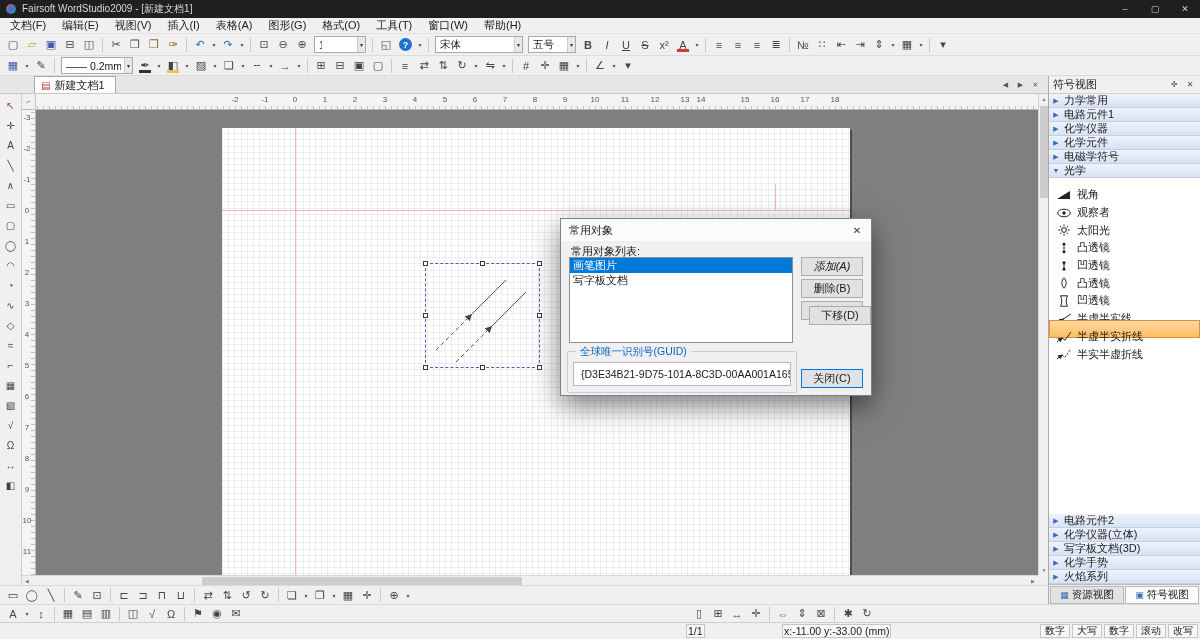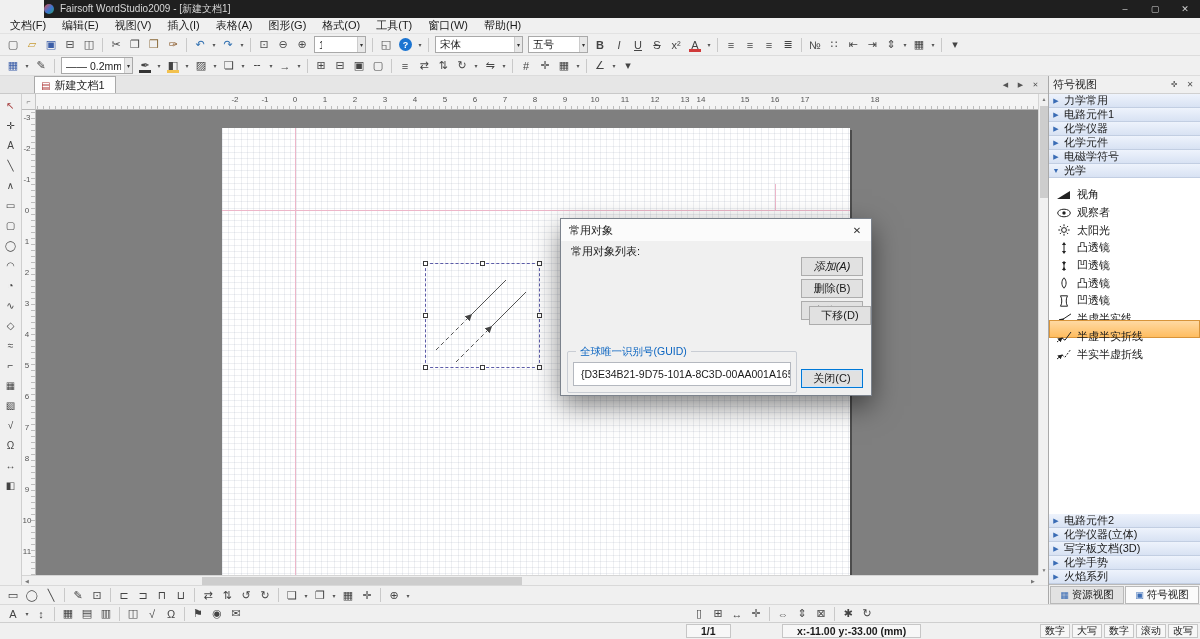--- a/index.html
+++ b/index.html
@@ -2,21 +2,21 @@
 <html><head>
 <meta charset="utf-8">
 <style>
   * { margin:0; padding:0; box-sizing:border-box; }
   html,body { width:1200px; height:639px; overflow:hidden; background:#f0f0f0;
     font-family:"Liberation Sans","DejaVu Sans",sans-serif; font-size:11px; color:#1a1a1a; }
   body { position:relative; }
 
   
   #titlebar { height:18px; background:#1f1f1f; color:#d8d8d8; display:flex; align-items:center;
-    font-size:10px; gap:6px;margin-left:44px; }
+    padding-left:6px; font-size:10px; gap:6px; }
   .logo { width:10px; height:10px; border-radius:50%;
     background:linear-gradient(135deg,#e05252 0%,#3b74d1 55%,#2aa06a 100%); flex:none; }
   #title-text { white-space:nowrap; }
   .win-btns { margin-left:auto; display:flex; height:100%; }
   .win-btn { width:30px; display:flex; align-items:center; justify-content:center; font-size:9px; color:#cfcfcf; }
 
   
   #menubar { height:16px; background:#f0f0f0; display:flex; align-items:center; padding-left:2px;
     border-bottom:1px solid #e2e2e2; }
   .menu-item { padding:0 8px; height:100%; display:flex; align-items:center; font-size:11px; }
@@ -113,21 +113,21 @@
   .ptab.active { background:#fbfbfb; }
   .pt-ic { color:#3a6cb5; font-size:9px; }
 
   
   #bottom1 { height:19px; border-top:1px solid #d9d9d9; border-bottom:none; }
   #bottom2 { height:18px; border-top:1px solid #d9d9d9; border-bottom:none; position:relative; }
   #bottom2-right { position:absolute; left:690px; top:0; height:100%; display:flex; align-items:center; gap:1px; }
   #statusbar { height:17px; background:#f0f0f0; border-top:1px solid #cfcfcf; position:relative;
     font-size:10.5px; }
   .seg { position:absolute; top:1px; height:14px; line-height:12px; border:1px solid #c6c6c6;
-    background:#f7f7f7; padding:0 14px; white-space:nowrap;font-weight:bold; }
+    background:#f7f7f7; padding:0 1px; white-space:nowrap; }
   #seg-page { left:686px; }
   #seg-coords { left:782px; }
   #status-toggles { position:absolute; right:2px; top:1px; display:flex; gap:2px; }
   .tseg { height:14px; line-height:12px; border:1px solid #c6c6c6; background:#f7f7f7; padding:0 4px;
     font-size:10px; white-space:nowrap; }
 
   
   #dialog { position:absolute; left:560px; top:218px; width:312px; height:178px; background:#f0f0f0;
     border:1px solid #7b828c; box-shadow:0 10px 26px rgba(0,0,0,.5); z-index:40; }
   .dlg-title { height:22px; background:#fbfbfb; display:flex; align-items:center; padding:0 0 0 8px; }
@@ -203,21 +203,21 @@
     </div>
     <i class="sep"></i>
     <span class="tbi" style="color: rgb(74, 74, 74);">◱</span>
     <span class="tbi circ" style="background: rgb(27, 116, 209);">?</span>
     <span class="caret">▾</span>
     <i class="sep"></i>
     <div class="combo" style="width: 88px;">
       <span class="cv">宋体</span>
       <span class="cc">▾</span>
     </div>
-    <div class="combo" style="width: 60px;">
+    <div class="combo" style="width: 48px;">
       <span class="cv">五号</span>
       <span class="cc">▾</span>
     </div>
     <span class="tbi" style="font-weight: bold;">B</span>
     <span class="tbi" style="font-style: italic;">I</span>
     <span class="tbi" style="text-decoration: underline;">U</span>
     <span class="tbi" style="text-decoration: line-through;">S</span>
     <span class="tbi">x²</span>
     <span class="tbi">A<span class="bar" style="background: rgb(208, 58, 58);"></span></span>
     <span class="caret">▾</span>
@@ -333,21 +333,21 @@
       <span class="rn" style="left: 499px;">8</span>
       <span class="rn" style="left: 529px;">9</span>
       <span class="rn" style="left: 559px;">10</span>
       <span class="rn" style="left: 589px;">11</span>
       <span class="rn" style="left: 619px;">12</span>
       <span class="rn" style="left: 649px;">13</span>
       <span class="rn" style="left: 665px;">14</span>
       <span class="rn" style="left: 709px;">15</span>
       <span class="rn" style="left: 739px;">16</span>
       <span class="rn" style="left: 769px;">17</span>
-      <span class="rn" style="left: 799px; margin-left: 40px;">18</span>
+      <span class="rn" style="left: 799px;">18</span>
     </div>
   <div id="vruler">
       <span class="vn" style="top: 7px;">-3</span>
       <span class="vn" style="top: 38px;">-2</span>
       <span class="vn" style="top: 69px;">-1</span>
       <span class="vn" style="top: 100px;">0</span>
       <span class="vn" style="top: 131px;">1</span>
       <span class="vn" style="top: 162px;">2</span>
       <span class="vn" style="top: 193px;">3</span>
       <span class="vn" style="top: 224px;">4</span>
@@ -659,20 +659,24 @@
   </div>
 </div>
 
 <div id="dialog">
   <div class="dlg-title">
     <span>常用对象</span>
     <span class="dlg-close">✕</span>
   </div>
   <div class="dlg-body">
     <div class="dlg-label">常用对象列表:</div>
+    <div class="dlg-list">
+      <div class="dlg-row sel">画笔图片</div>
+      <div class="dlg-row">写字板文档</div>
+    </div>
     <div class="dlg-btn" id="btn-add">添加(A)</div>
     <div class="dlg-btn" id="btn-del">删除(B)</div>
     <div class="dlg-btn" id="btn-up">上移(U)</div>
     <div class="dlg-btn" id="btn-down">下移(D)</div>
     <div class="dlg-group">
       <span class="dlg-group-label">全球唯一识别号(GUID)</span>
       <div class="guid-field">{D3E34B21-9D75-101A-8C3D-00AA001A1652}</div>
     </div>
     <div class="dlg-btn" id="btn-close">关闭(C)</div>
   </div>

